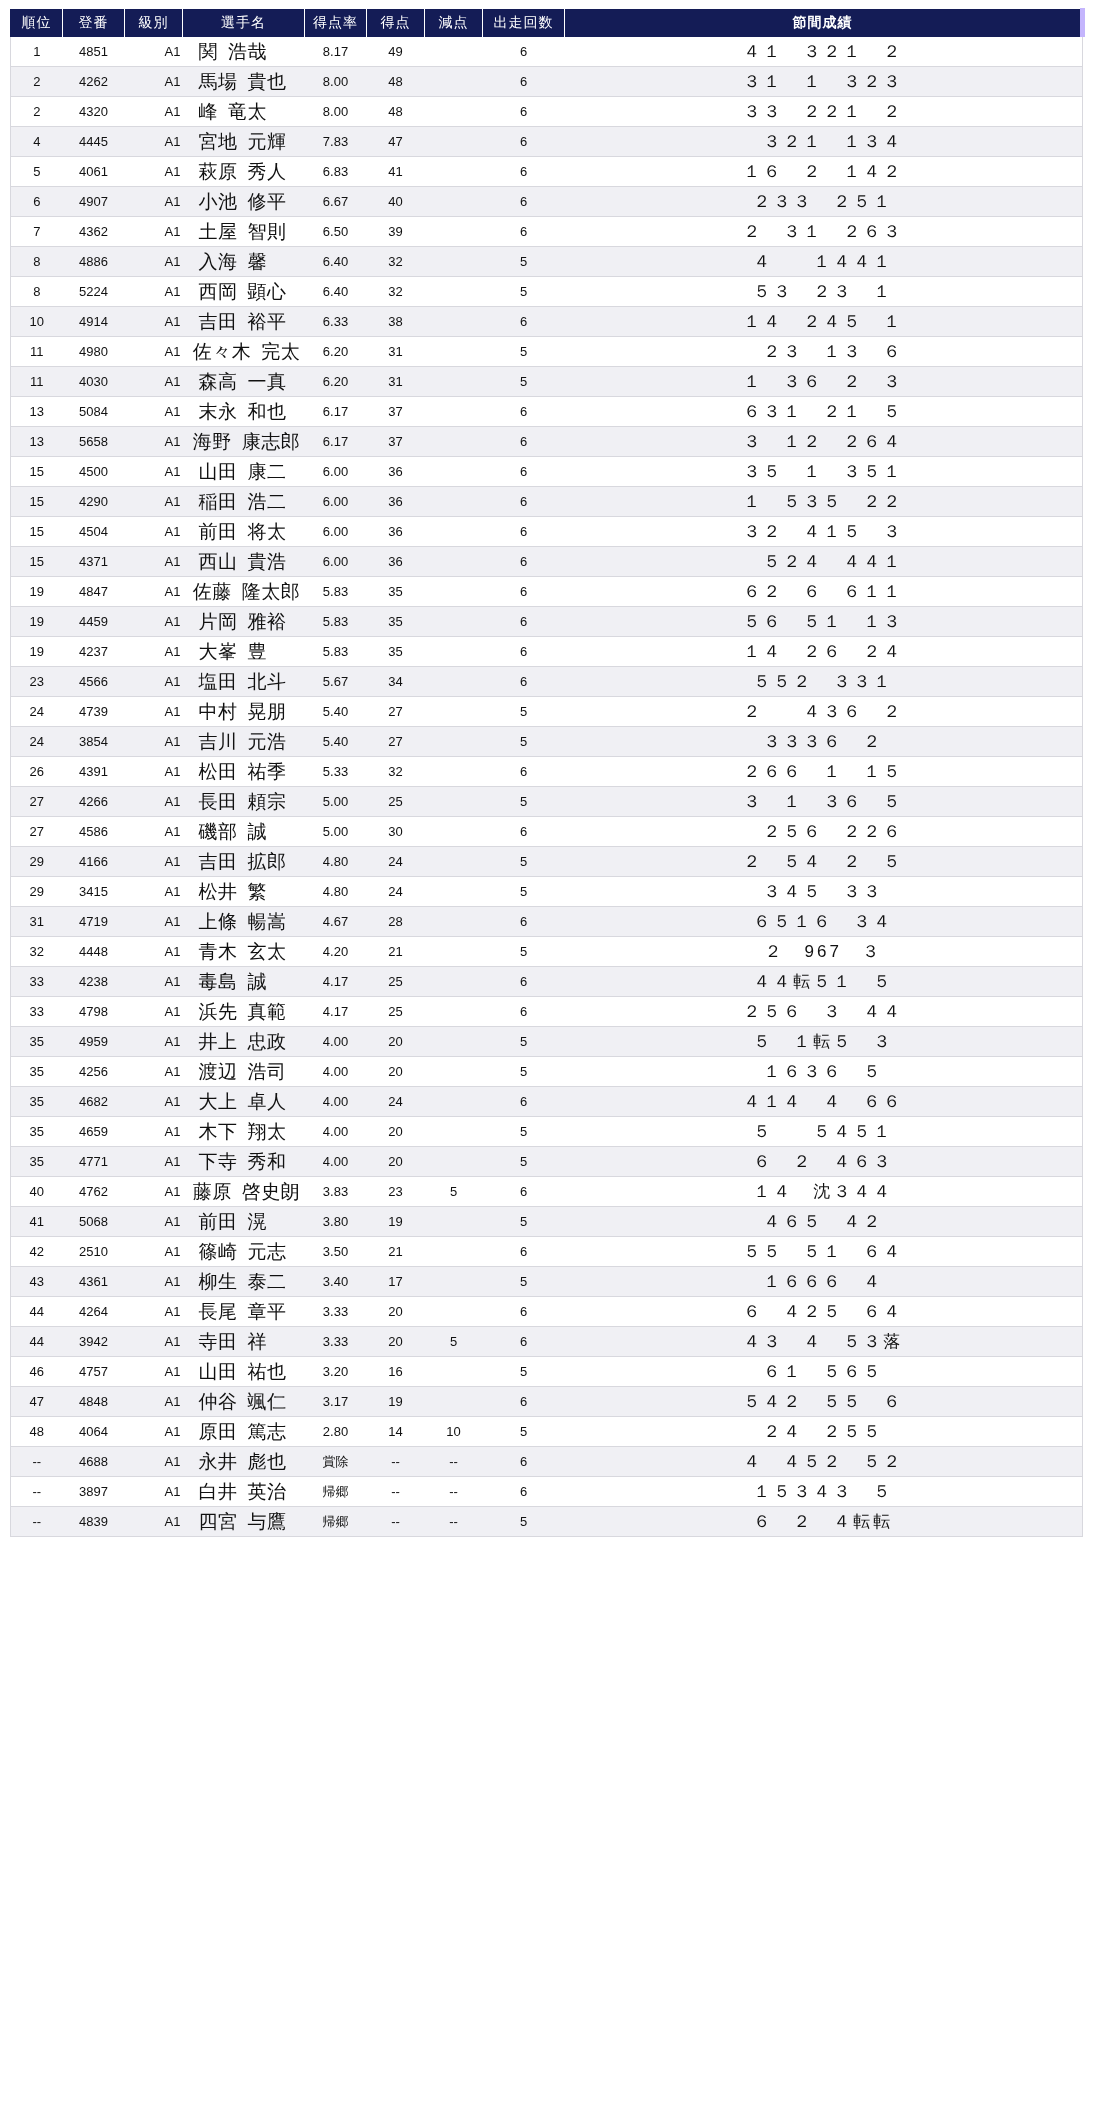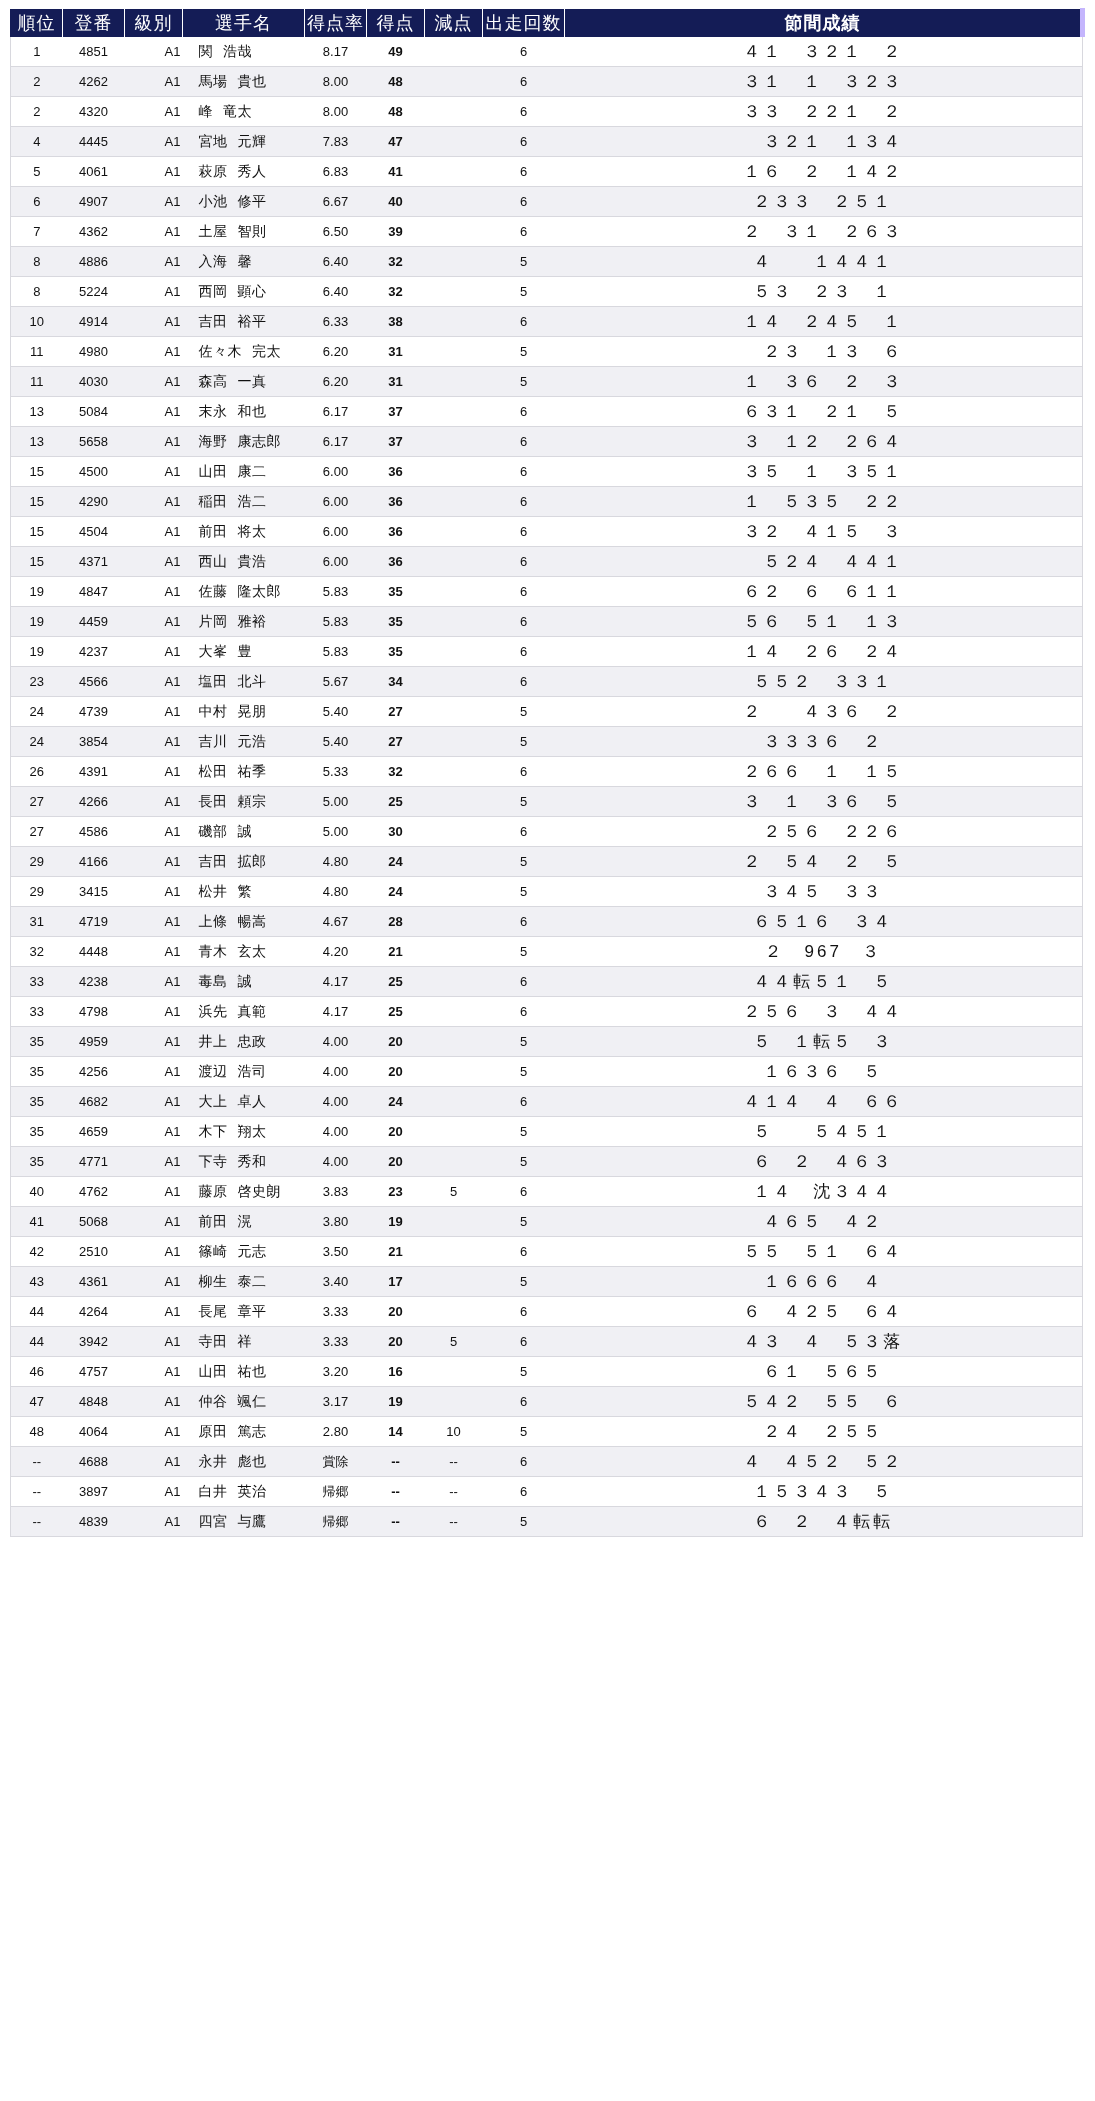--- a/index.html
+++ b/index.html
@@ -20,21 +20,21 @@
     border-collapse: collapse;
     width: 1075px;
     table-layout: fixed;
     font-size: 13px;
     color: #111111;
   }
   table.results thead th {
     background: #141c56;
     color: #ffffff;
     font-weight: normal;
-    font-size: 18px;
+    font-size: 14px;
     height: 28px;
     border: 1px solid #ffffff;
     border-bottom: none;
     text-align: center;
     letter-spacing: 1px;
     padding: 0;
   }
   table.results tbody td {
     height: 29px;
     border-bottom: 1px solid #d8d8de;
@@ -52,27 +52,27 @@
   }
   
   .table-wrap {
     position: relative;
   }
   table.results tbody tr td.c-rank { width: 52px; }
   table.results tbody tr td.c-reg  { width: 62px; }
   table.results tbody tr td.c-cls  { width: 58px; text-align: right; }
   table.results tbody tr td.c-name { width: 120px; }
   table.results tbody tr td.c-rate { width: 62px; }
-  table.results tbody tr td.c-pts  { width: 58px; font-weight: bold; }
+  table.results tbody tr td.c-pts  { width: 58px; }
   table.results tbody tr td.c-ded  { width: 58px; }
   table.results tbody tr td.c-runs { width: 80px; }
   table.results tbody tr td.c-res  { width: auto; }
 
   .c-name {
-    font-size: 14px;
+    font-size: 19px;
     letter-spacing: 0.5px;
   }
   .c-res {
     letter-spacing: 3px;
     font-size: 17px;
   }
   .name-inner {
     display: inline-block;
     min-width: 96px;
     text-align: left;

